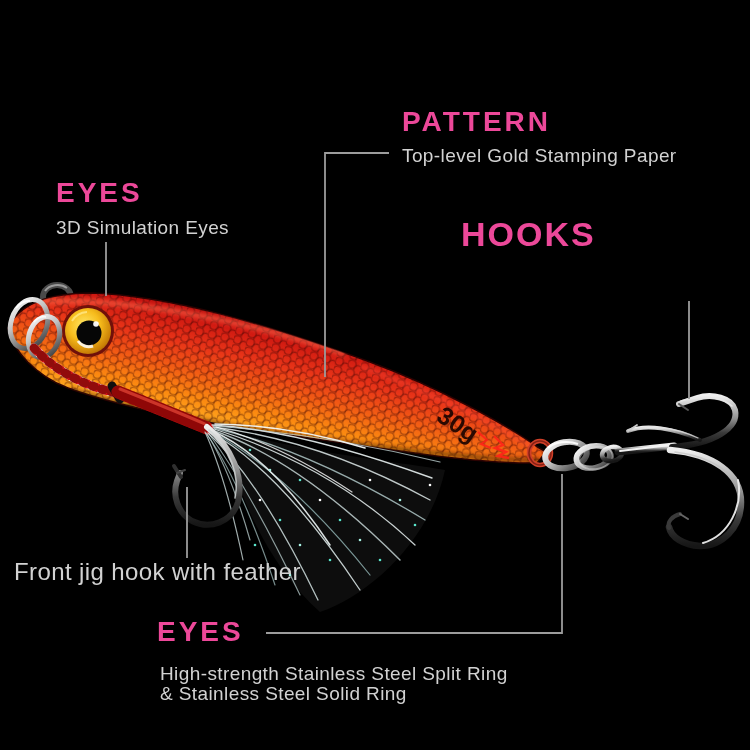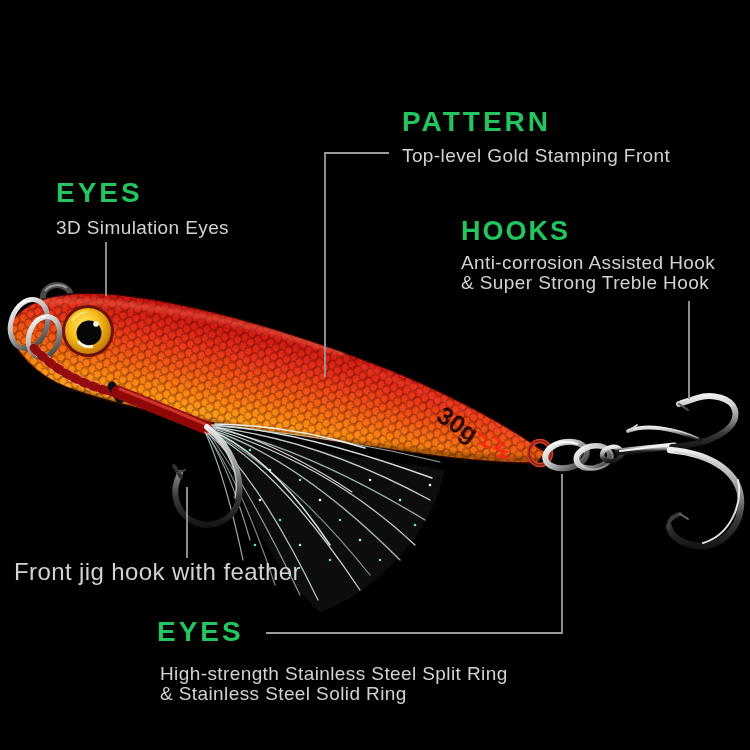--- a/index.html
+++ b/index.html
@@ -3,34 +3,34 @@
 <meta charset="utf-8">
 <style>
   html,body{margin:0;padding:0;background:#000;}
   .stage{
     position:relative;width:750px;height:750px;background:#000;
     font-family:"Liberation Sans",sans-serif;overflow:hidden;
   }
   .art{position:absolute;left:0;top:0;}
   .anno{position:absolute;}
   .anno .title{
-    font-weight:bold;color:#22c55e;font-size:28px;letter-spacing:3px;
+    font-weight:bold;color:#ec4899;font-size:28px;letter-spacing:3px;
     line-height:1.05;white-space:nowrap;
   }
   .anno .desc{
     color:#d2d2d2;font-size:19px;letter-spacing:.4px;line-height:20px;
     white-space:nowrap;
   }
   .anno .desc span{display:block;}
   #anno-eyes{left:56px;top:178px;}
   #anno-eyes .desc{margin-top:11px;}
   #anno-pattern{left:402px;top:107px;}
   #anno-pattern .desc{margin-top:10px;}
   #anno-hooks{left:461px;top:217px;}
-  #anno-hooks .title{font-size:27px;letter-spacing:2px;}
+  #anno-hooks .title{font-size:34px;letter-spacing:2px;}
   #anno-hooks .desc{margin-top:8px;}
   #anno-rings-title{left:157px;top:617px;}
   #anno-rings-desc{left:160px;top:664px;}
   #anno-fronthook{left:14px;top:562px;}
   #anno-fronthook .desc{font-size:24px;}
 </style>
 </head>
 <body>
 
 <div class="stage">
@@ -221,29 +221,25 @@
     </g>
   </svg>
 
   <div class="anno" id="anno-eyes">
     <div class="title">EYES</div>
     <div class="desc">3D Simulation Eyes</div>
   </div>
 
   <div class="anno" id="anno-pattern">
     <div class="title">PATTERN</div>
-    <div class="desc">Top-level Gold Stamping Front</div>
+    <div class="desc">Top-level Gold Stamping Paper</div>
   </div>
 
   <div class="anno" id="anno-hooks">
     <div class="title">HOOKS</div>
-    <div class="desc">
-      <span>Anti-corrosion Assisted Hook</span>
-      <span>&amp; Super Strong Treble Hook</span>
-    </div>
   </div>
 
   <div class="anno" id="anno-fronthook">
     <div class="desc">Front jig hook with feather</div>
   </div>
 
   <div class="anno" id="anno-rings-title">
     <div class="title">EYES</div>
   </div>
   <div class="anno" id="anno-rings-desc">

